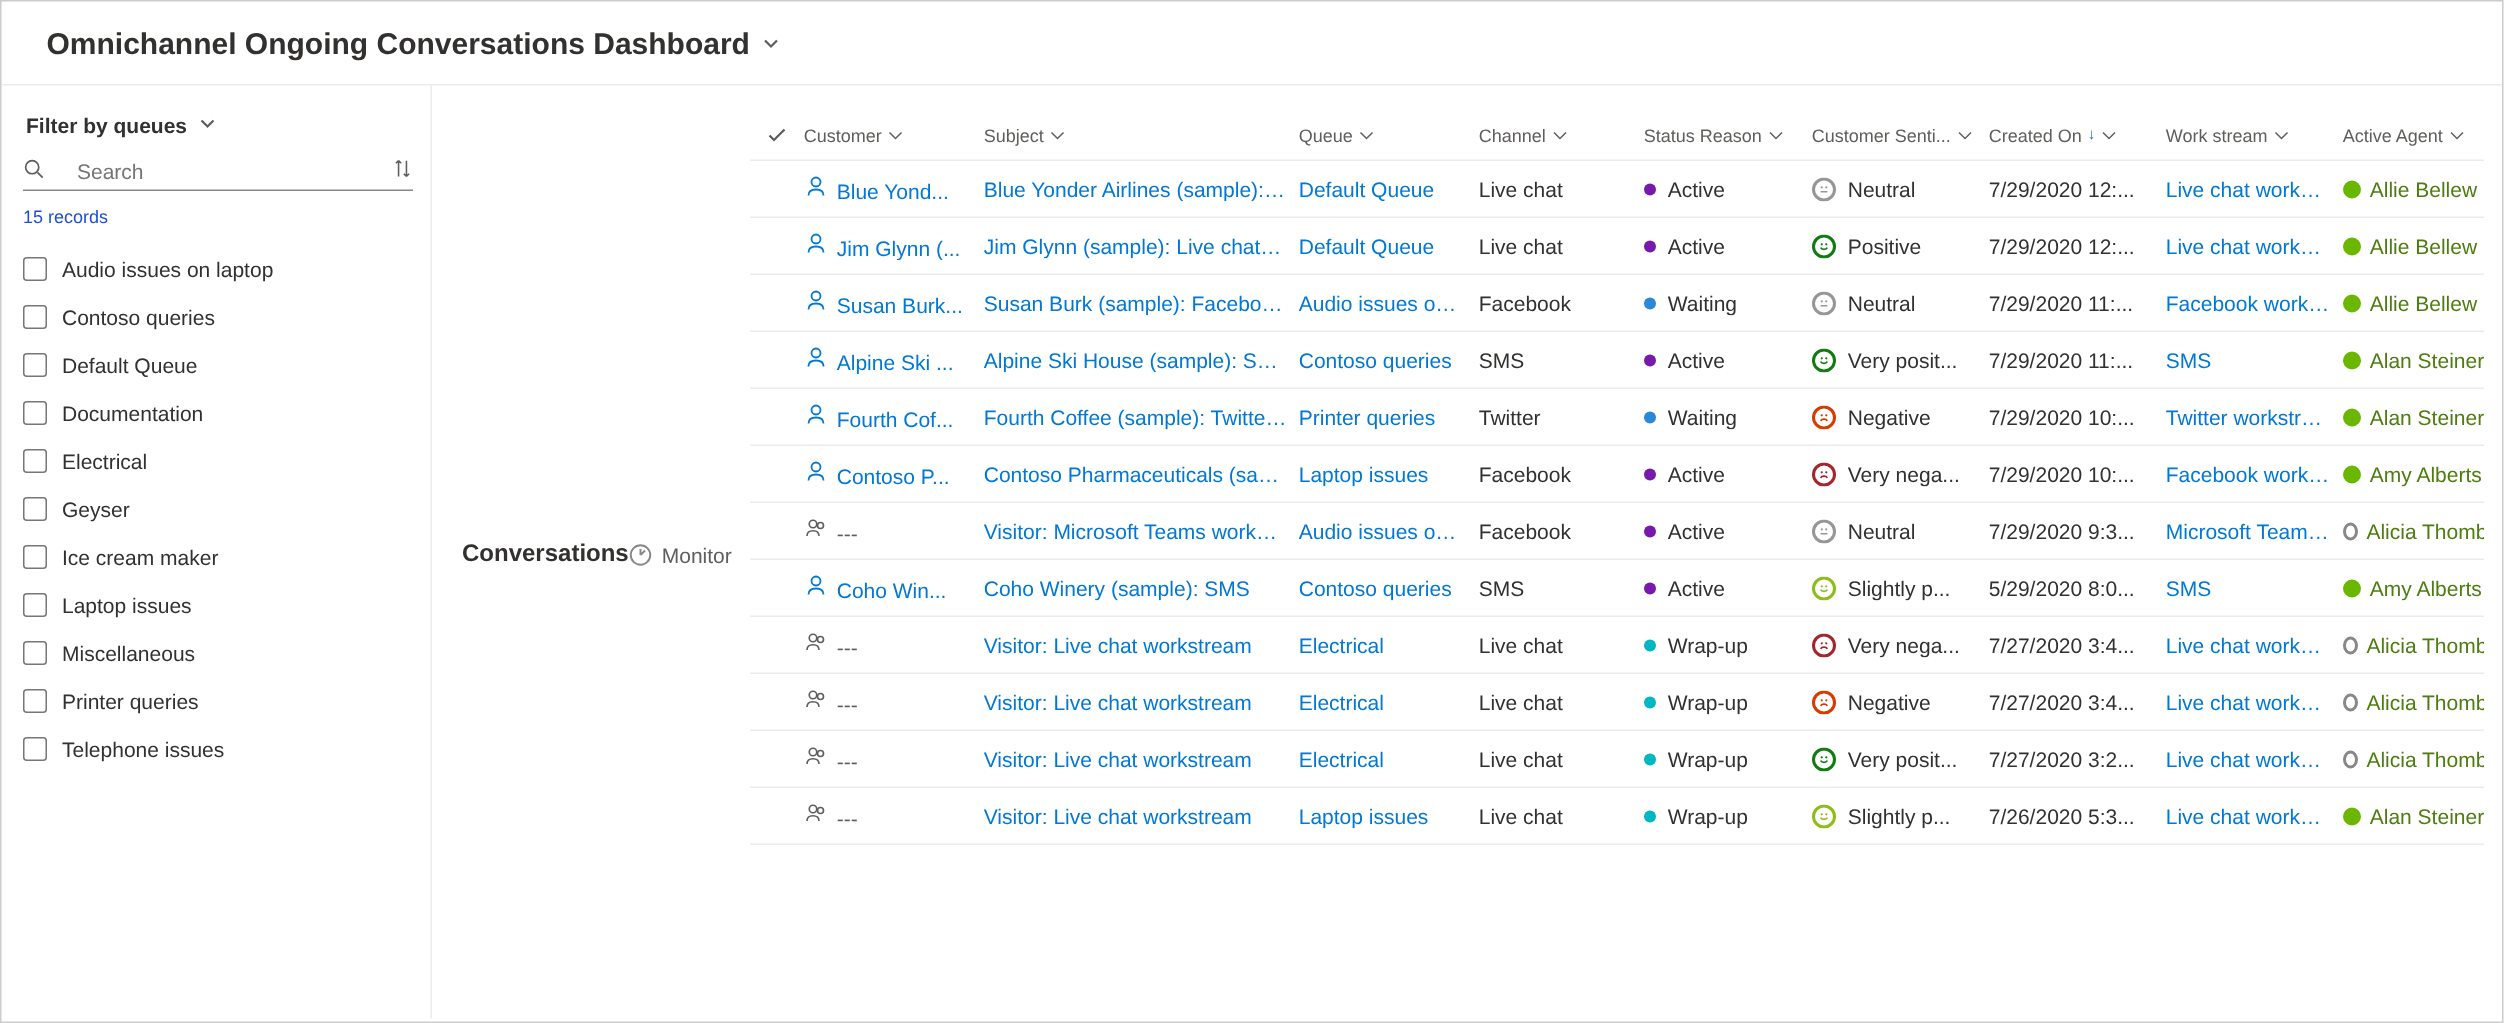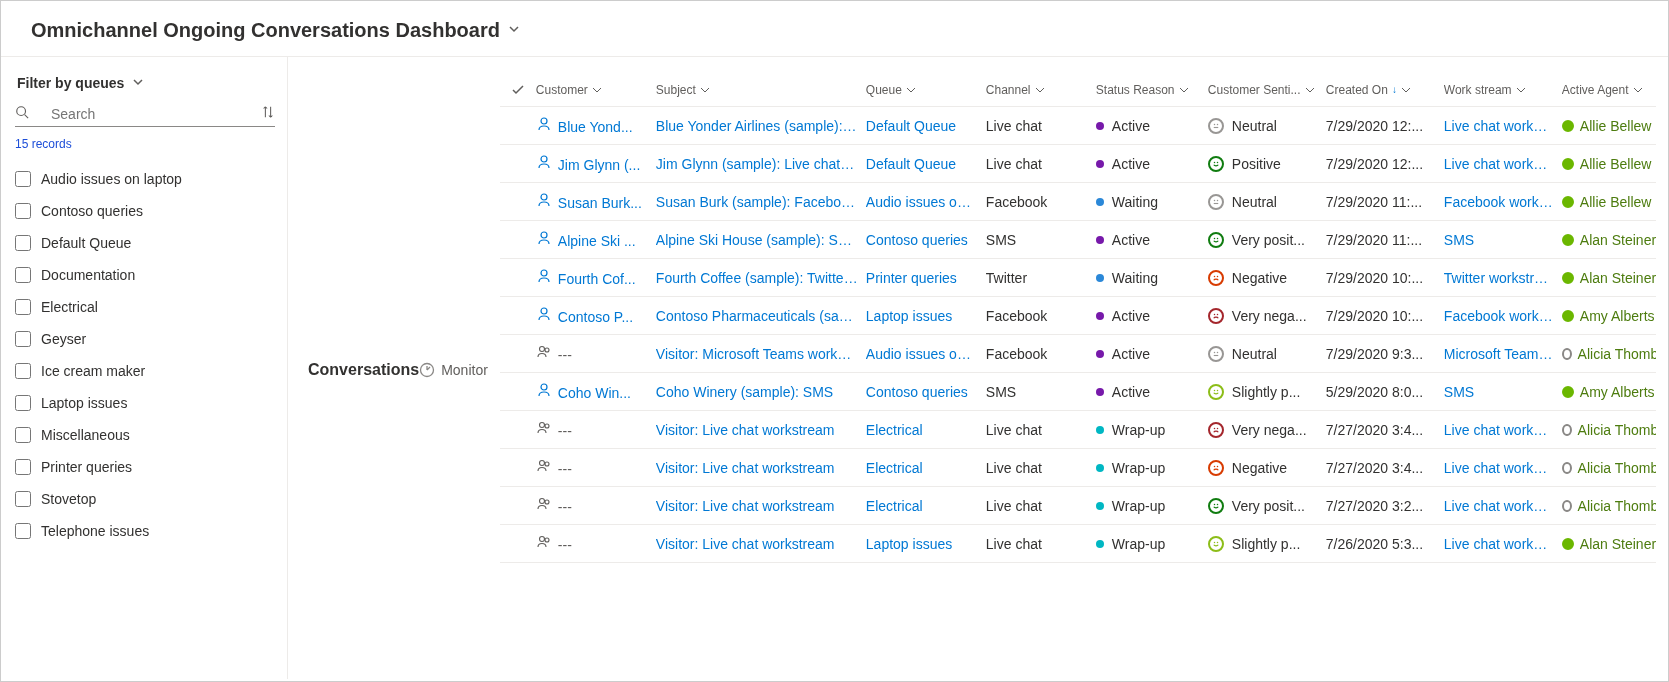--- a/index.html
+++ b/index.html
@@ -208,24 +208,20 @@
         <div class="queue-item">
           <input type="checkbox" style="">
           <span>Miscellaneous</span>
         </div>
         <div class="queue-item">
           <input type="checkbox" style="">
           <span>Printer queries</span>
         </div>
         <div class="queue-item">
           <input type="checkbox" style="">
-          <span>Stovetop</span>
-        </div>
-        <div class="queue-item">
-          <input type="checkbox" style="">
           <span>Telephone issues</span>
         </div>
       </div>
   </aside>
 
   <section class="content">
     <div class="content-head">
       <h2>Conversations</h2>
       <div class="monitor">
         <svg width="16" height="16" viewBox="0 0 16 16">

